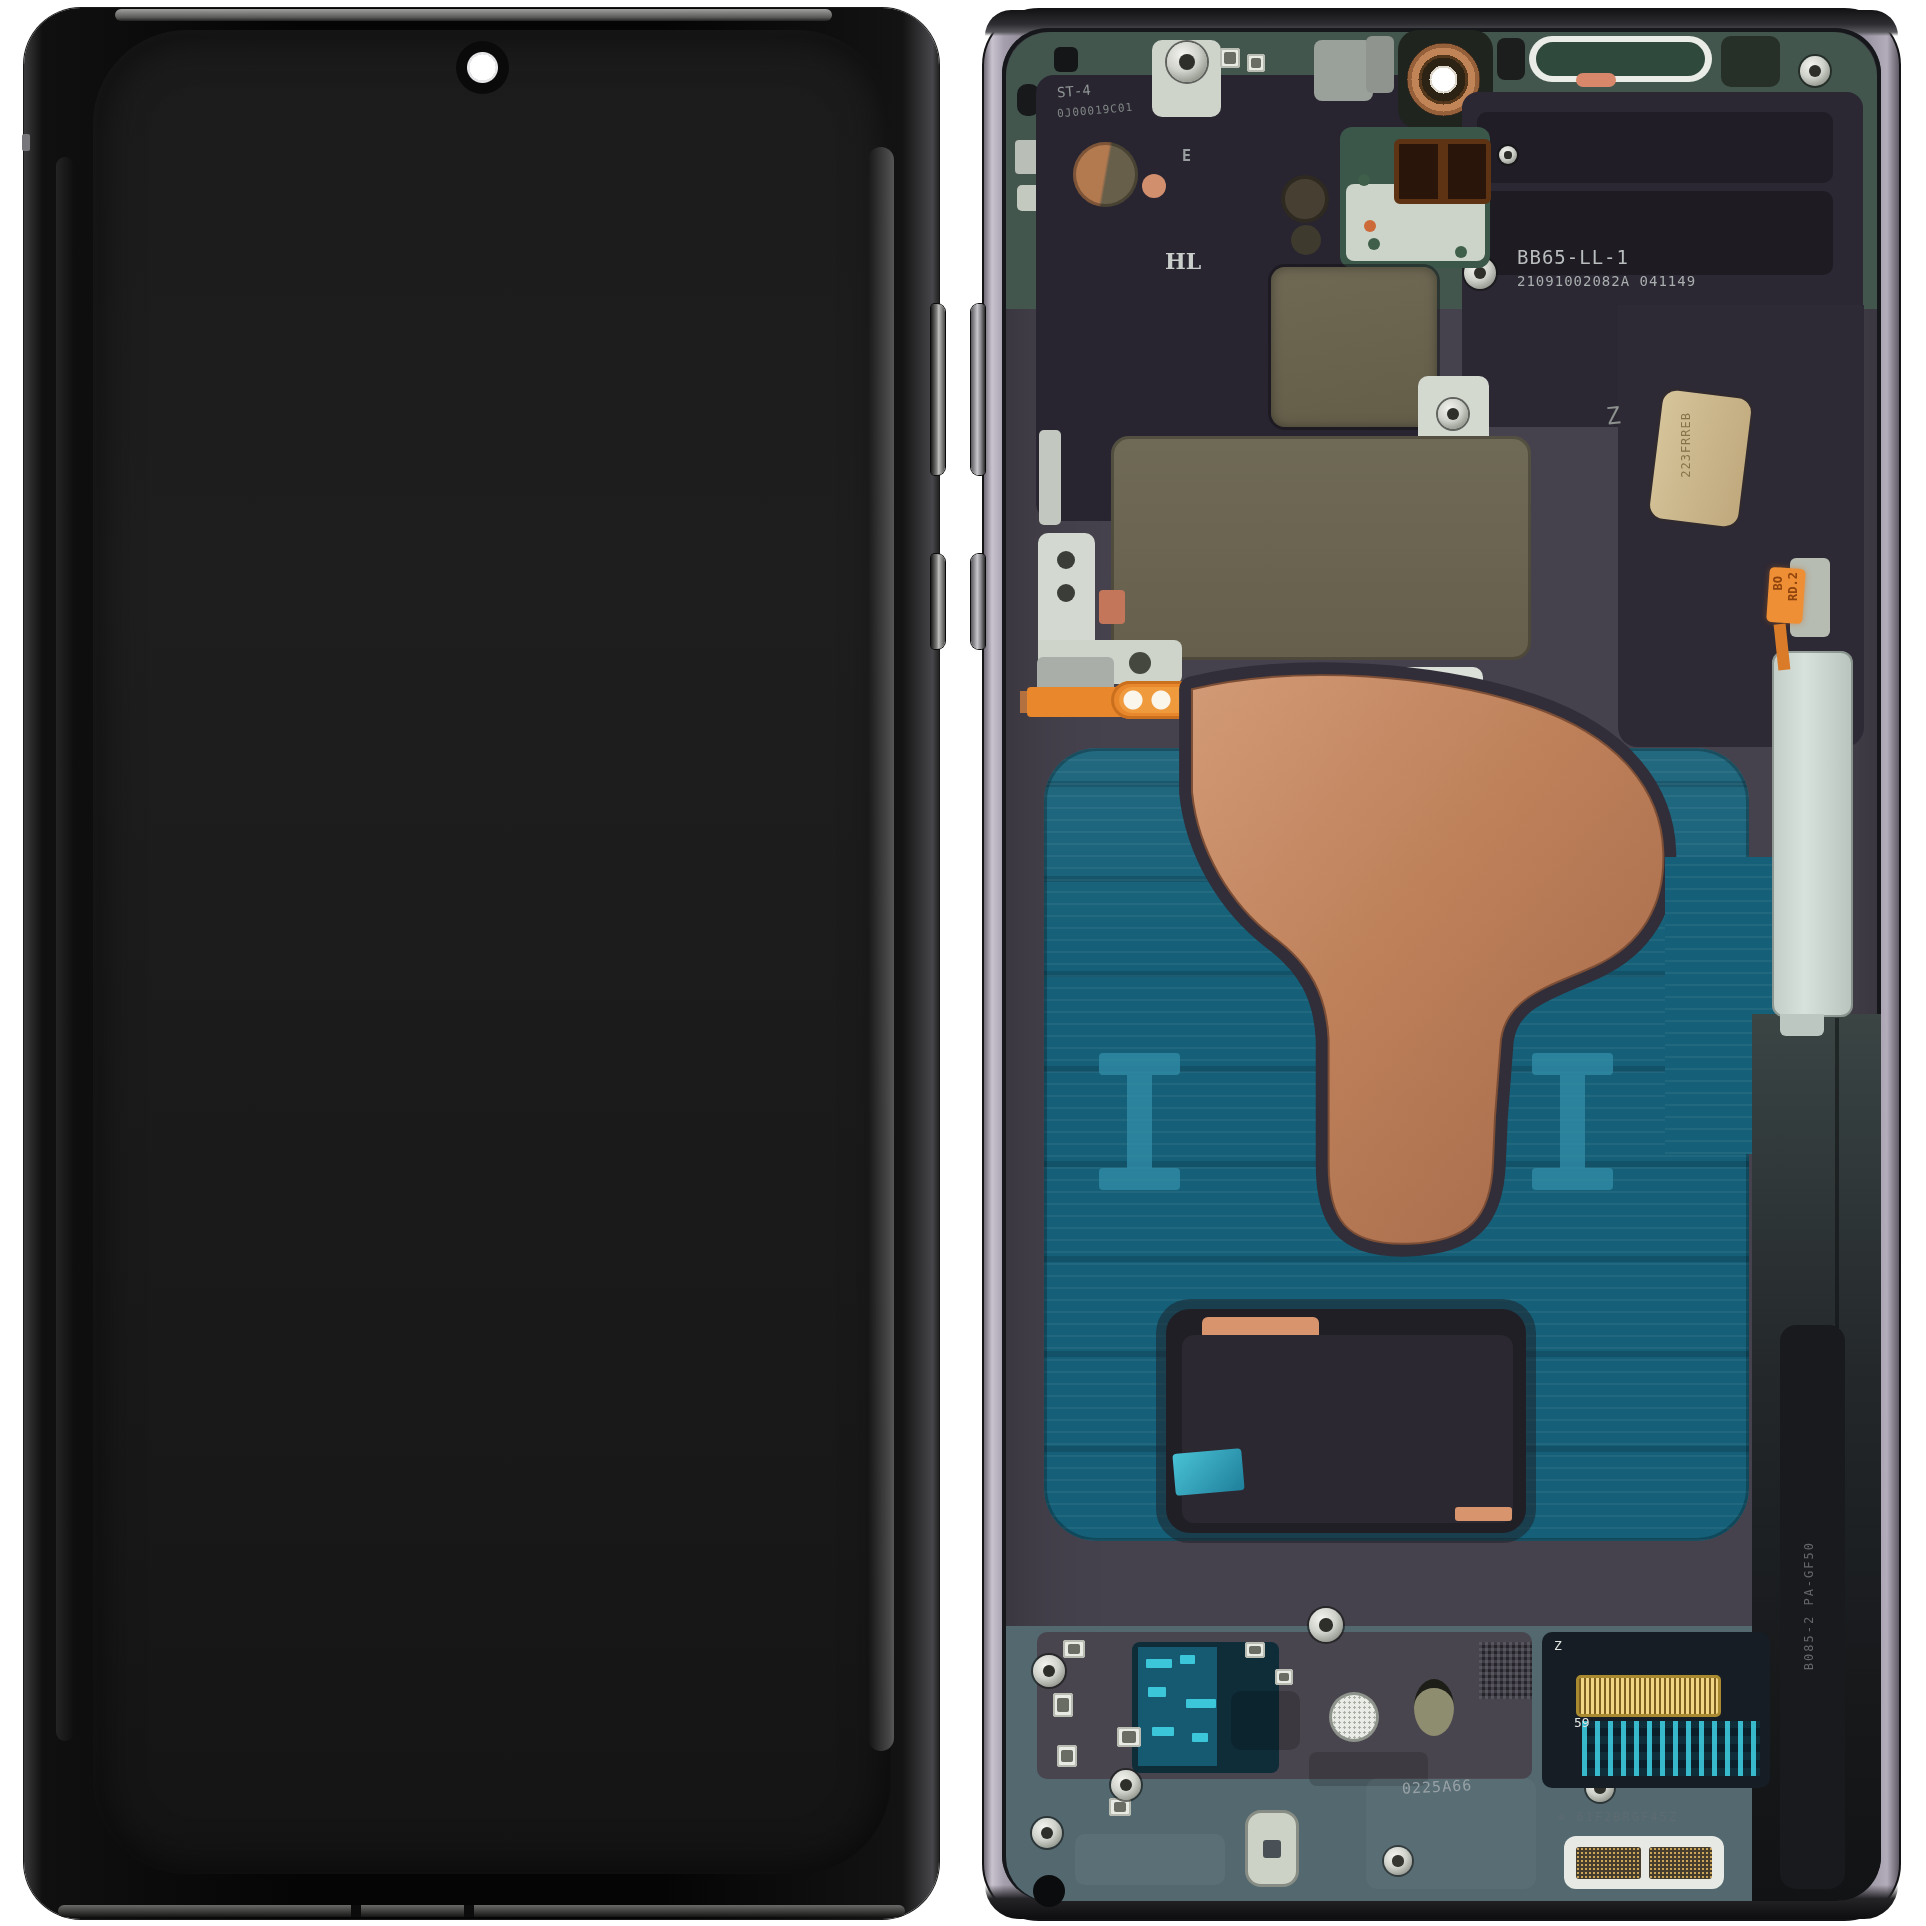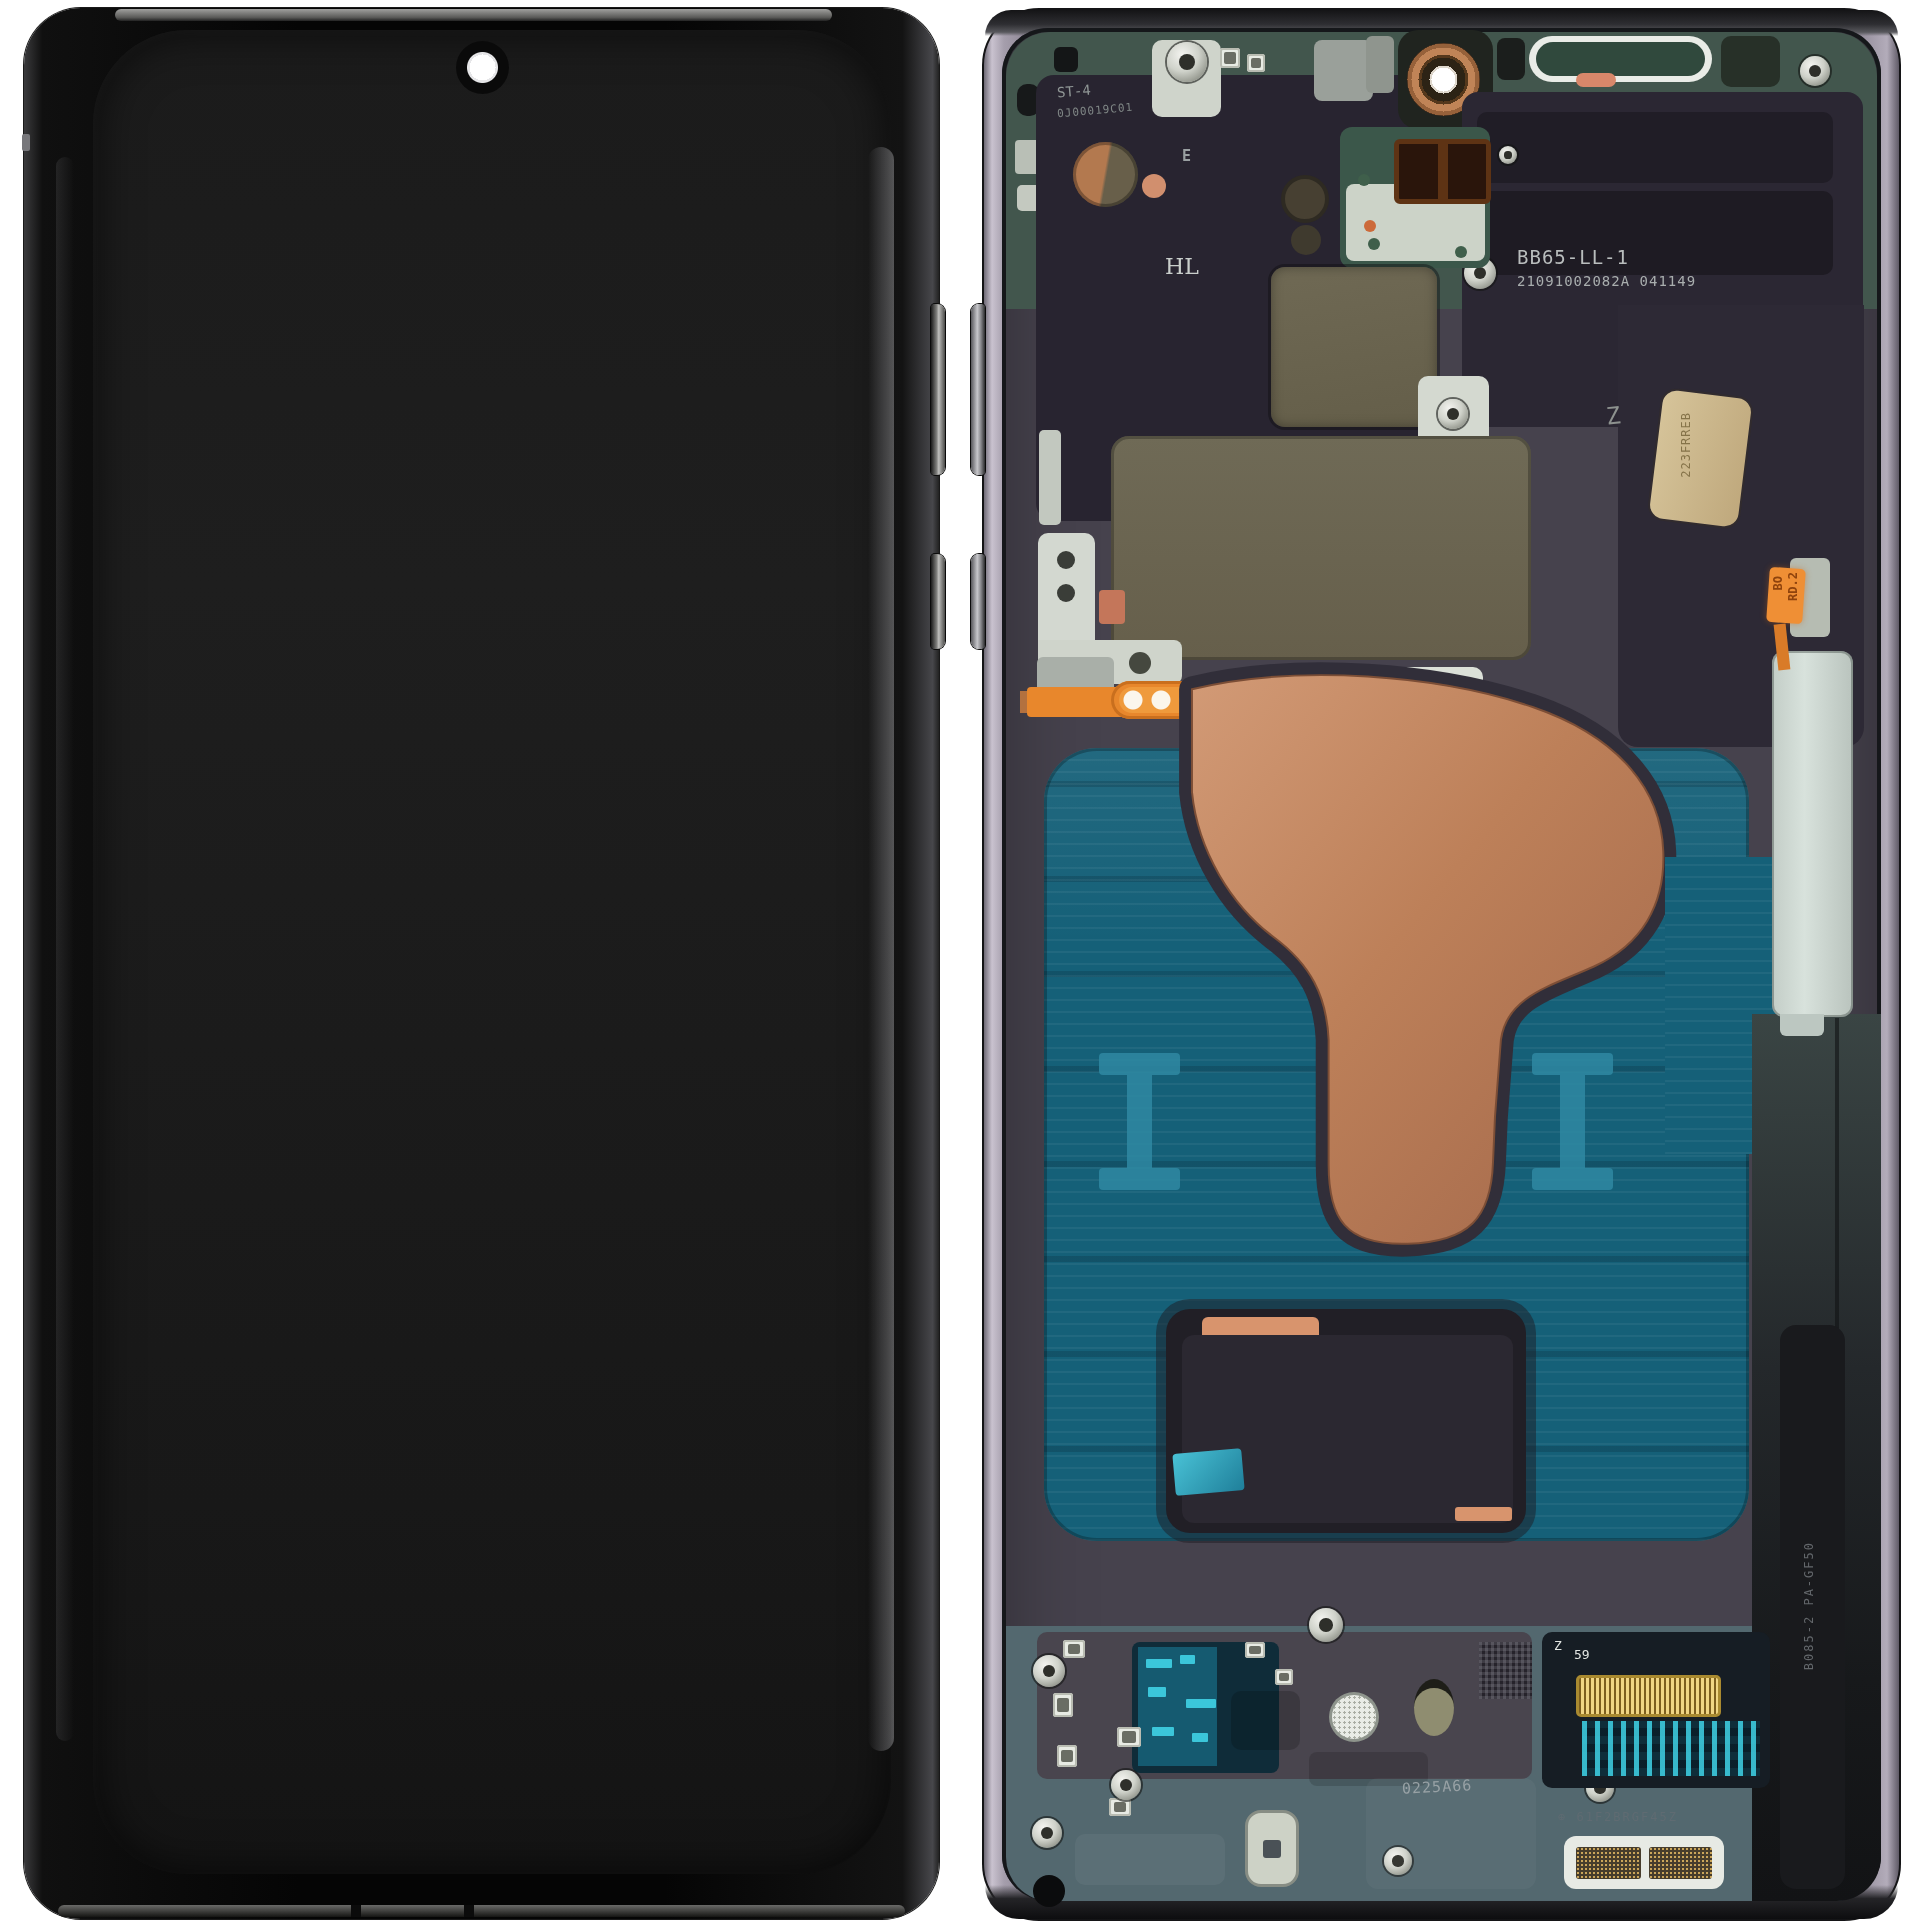--- a/index.html
+++ b/index.html
@@ -62,21 +62,21 @@
   .plate-tl{left:54px;top:67px;width:386px;height:446px;border-radius:18px;background:#282430;}
   .khaki-circle{left:91px;top:134px;width:65px;height:65px;border-radius:50%;
     background:linear-gradient(100deg,#b3794f 48%,#685f4a 52%);box-shadow:inset 0 0 0 3px rgba(0,0,0,0.3);}
   .salmon-dot-a{left:160px;top:166px;width:24px;height:24px;border-radius:50%;background:#d18f6e;}
   .oc1{left:299px;top:167px;width:40px;height:40px;border-radius:50%;background:#474032;border:4px solid #2e2a22;}
   .oc2{left:309px;top:217px;width:30px;height:30px;border-radius:50%;background:#3f3a2e;}
   .salmon-dot-b{left:358px;top:216px;width:26px;height:26px;border-radius:50%;background:#cf8a66;}
   .t-st4{left:75px;top:75px;font-size:14px;color:#8f9695;transform:rotate(-5deg);}
   .t-serialtop{left:75px;top:96px;font-size:11px;color:#7f8685;transform:rotate(-5deg);letter-spacing:1px;}
   .t-e{left:200px;top:139px;font-size:15px;font-weight:bold;color:#9aa0a2;}
-  .t-hl{left:183px;top:246px;font-family:"DejaVu Serif",serif;font-weight:normal;font-size:22px;color:#c9cecb;}
+  .t-hl{left:183px;top:240px;font-family:"DejaVu Serif",serif;font-weight:bold;font-size:22px;color:#c9cecb;}
 
   
   .cut-a{left:35px;top:76px;width:23px;height:32px;border-radius:10px;background:#17191a;}
   .cut-b{left:72px;top:39px;width:24px;height:25px;border-radius:6px;background:#141617;}
   .pad-silver-a{left:33px;top:132px;width:25px;height:34px;border-radius:4px;background:#b9bfb6;}
   .bracket-tiny{left:35px;top:177px;width:30px;height:26px;border-radius:5px;background:#c4c9c0;}
   .bracket-c{left:170px;top:32px;width:69px;height:77px;border-radius:10px;background:#cfd4cb;}
   .screw-c{left:185px;top:34px;width:40px;height:40px;}
   .smd-a{left:238px;top:40px;width:20px;height:20px;}
   .smd-b{left:265px;top:46px;width:18px;height:18px;}
@@ -209,21 +209,21 @@
   .dm-square{left:497px;top:1634px;width:53px;height:57px;background:#26232b;
     background-image:repeating-linear-gradient(90deg,rgba(160,160,170,0.25) 0 3px,transparent 3px 6px),
     repeating-linear-gradient(0deg,rgba(160,160,170,0.2) 0 3px,transparent 3px 6px);}
   .pcb-right{left:560px;top:1624px;width:228px;height:156px;border-radius:10px;background:#161d24;}
   .gold-conn{left:594px;top:1667px;width:139px;height:36px;border-radius:5px;border:3px solid #a98a30;
     background:repeating-linear-gradient(90deg,#7c5e1e 0 2px,#f0d684 2px 5px);}
   .pcb-comps{left:600px;top:1713px;width:178px;height:55px;background-color:#0f2e3a;
     background-image:repeating-linear-gradient(90deg,rgba(63,210,230,0.85) 0 5px,transparent 5px 13px),
     repeating-linear-gradient(0deg,transparent 0 8px,rgba(10,30,40,0.9) 8px 16px);}
   .t-z2{left:572px;top:1630px;font-size:13px;color:#e2e6e3;}
-  .t-n59{left:592px;top:1639px;font-size:13px;color:#e2e6e3;}
+  .t-n59{left:592px;top:1707px;font-size:13px;color:#e2e6e3;}
   .t-boardserial{left:576px;top:1802px;font-size:12px;color:#5f6b72;letter-spacing:2px;}
   .white-conn{left:582px;top:1828px;width:160px;height:53px;border-radius:12px;background:#e7eae4;}
   .wc-win{top:1839px;height:32px;background-color:#473d2c;background-image:radial-gradient(#caa55a 1px,transparent 1.3px);background-size:4px 4px;border-radius:3px;}
   .wc-win1{left:594px;width:65px;} .wc-win2{left:667px;width:63px;}
   .t-stamp{left:420px;top:1770px;font-size:15px;color:#949ea2;transform:rotate(-3deg);letter-spacing:1px;}
   .metal-plate{left:263px;top:1802px;width:48px;height:71px;border-radius:16px;background:#cdd2c6;border:3px solid #878d84;}
   .metal-plate::after{content:"";position:absolute;left:50%;top:50%;width:18px;height:18px;margin:-9px 0 0 -9px;background:#4a5156;border-radius:3px;}
   .relief1{left:93px;top:1826px;width:150px;height:51px;border-radius:10px;background:rgba(255,255,255,0.05);}
   .relief2{left:384px;top:1770px;width:170px;height:111px;border-radius:12px;background:rgba(255,255,255,0.04);}
   .relief3{left:249px;top:1683px;width:69px;height:59px;border-radius:10px;background:rgba(0,0,0,0.18);}

